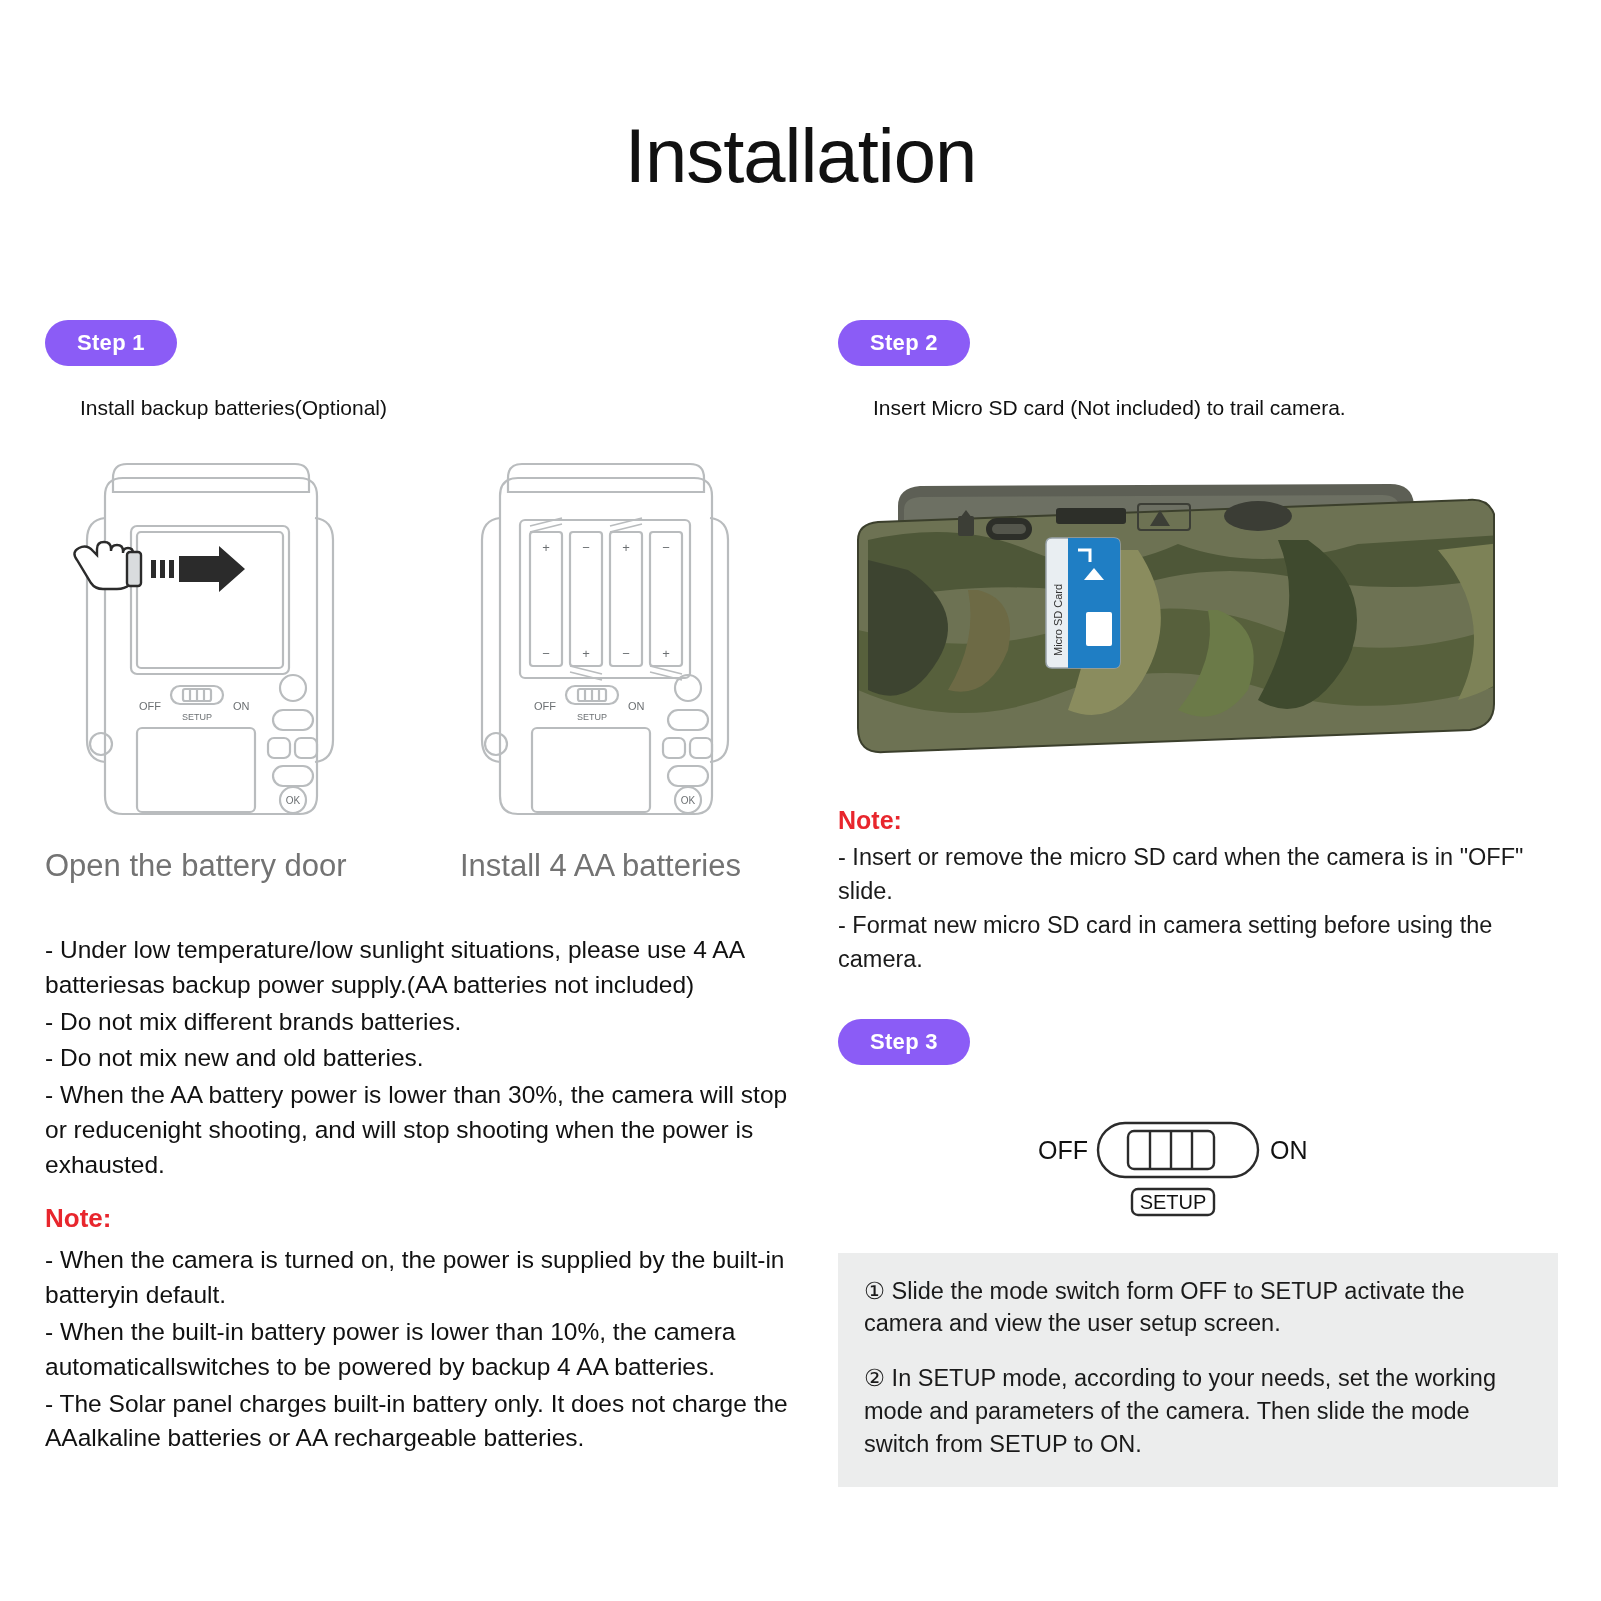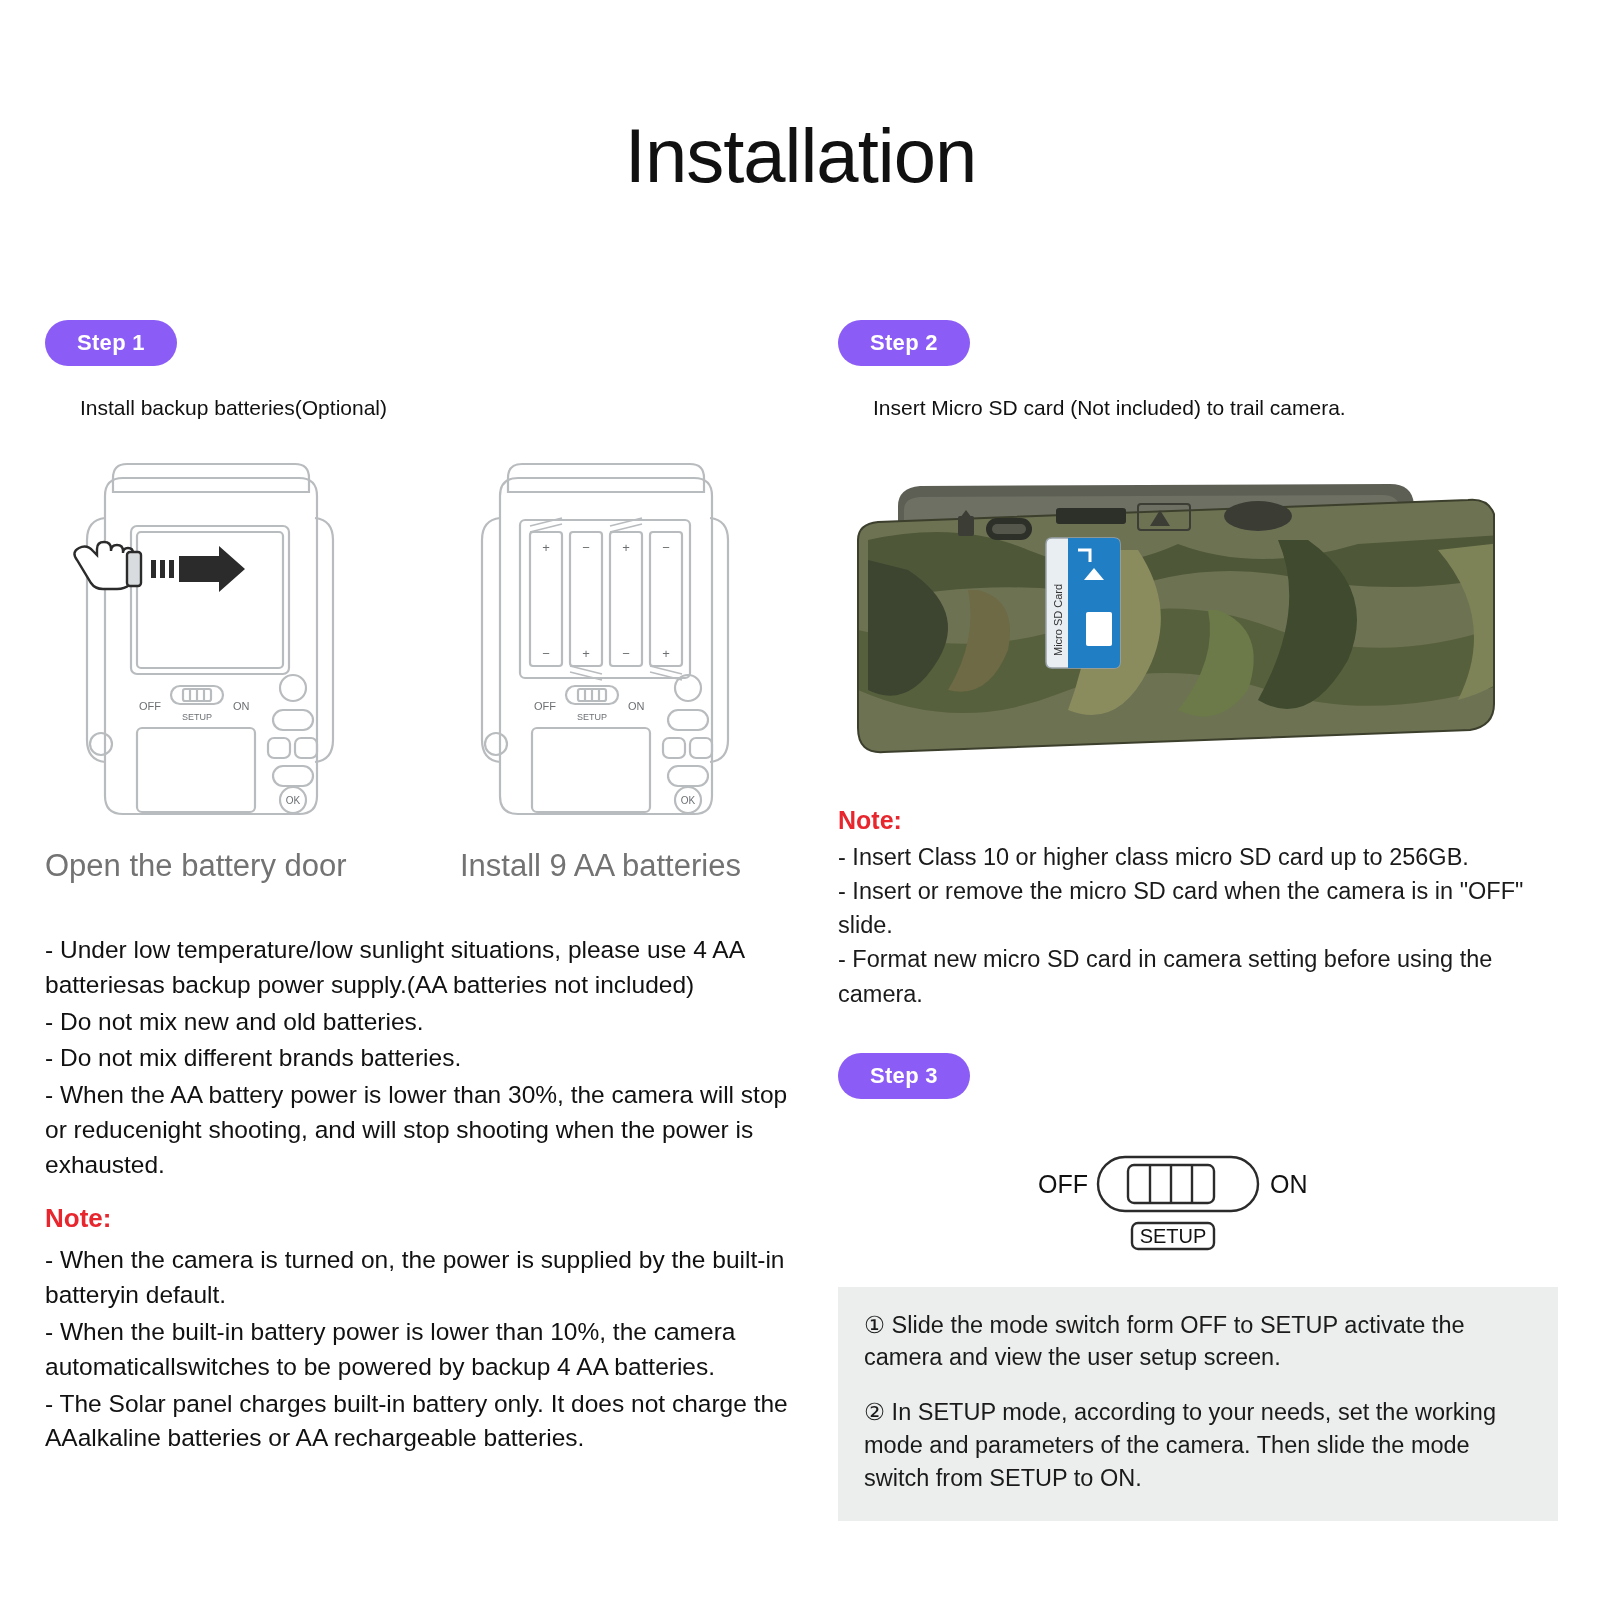--- a/index.html
+++ b/index.html
@@ -254,27 +254,27 @@
             <text x="206" y="210">+</text>
           </g>
           <text x="96" y="262" font-family="Liberation Sans, sans-serif" font-size="11" fill="#6c7073" text-anchor="end">OFF</text>
           <text x="168" y="262" font-family="Liberation Sans, sans-serif" font-size="11" fill="#6c7073">ON</text>
           <text x="132" y="272" font-family="Liberation Sans, sans-serif" font-size="9" fill="#6c7073" text-anchor="middle">SETUP</text>
           <text x="228" y="356" font-family="Liberation Sans, sans-serif" font-size="10" fill="#6c7073" text-anchor="middle">OK</text>
         </svg>
       </div>
 
       <div class="cam-caption a">Open the battery door</div>
-      <div class="cam-caption b">Install 9 AA batteries</div>
+      <div class="cam-caption b">Install 4 AA batteries</div>
     </div>
 
     <div class="bullets">
       <p>- Under low temperature/low sunlight situations, please use 4 AA batteriesas backup power supply.(AA batteries not included)</p>
+      <p>- Do not mix different brands batteries.</p>
       <p>- Do not mix new and old batteries.</p>
-      <p>- Do not mix different brands batteries.</p>
       <p>- When the AA battery power is lower than 30%, the camera will stop or reducenight shooting, and will stop shooting when the power is exhausted.</p>
 
       <div class="note-head">Note:</div>
 
       <p>- When the camera is turned on, the power is supplied by the built-in batteryin default.</p>
       <p>- When the built-in battery power is lower than 10%, the camera automaticallswitches to be powered by backup 4 AA batteries.</p>
       <p>- The Solar panel charges built-in battery only. It does not charge the AAalkaline batteries or AA rechargeable batteries.</p>
     </div>
   </div>
 
@@ -329,21 +329,20 @@
           <path d="M240 70 l12 0 l0 12" fill="none" stroke="#ffffff" stroke-width="3"></path>
           <path d="M246 100 l10 -12 l10 12 z" fill="#ffffff"></path>
           <rect x="248" y="132" width="26" height="34" rx="2" fill="#ffffff"></rect>
           <text transform="translate(224,176) rotate(-90)" font-family="Liberation Sans, sans-serif" font-size="11" fill="#333">Micro SD Card</text>
         </g>
       </svg>
     </div>
 
     <div class="note-block">
       <div class="note-label">Note:</div>
-      <p>- Insert Class 10 or higher class micro SD card up to 256GB.</p>
       <p>- Insert or remove the micro SD card when the camera is in "OFF" slide.</p>
       <p>- Format new micro SD card in camera setting before using the camera.</p>
     </div>
 
     <div style="margin-top:42px">
       <span class="step-badge">Step 3</span>
     </div>
 
     <div class="switch-wrap">
       <svg class="inline-svg" width="420" height="130" viewBox="0 0 420 130" style="margin-left:150px">

